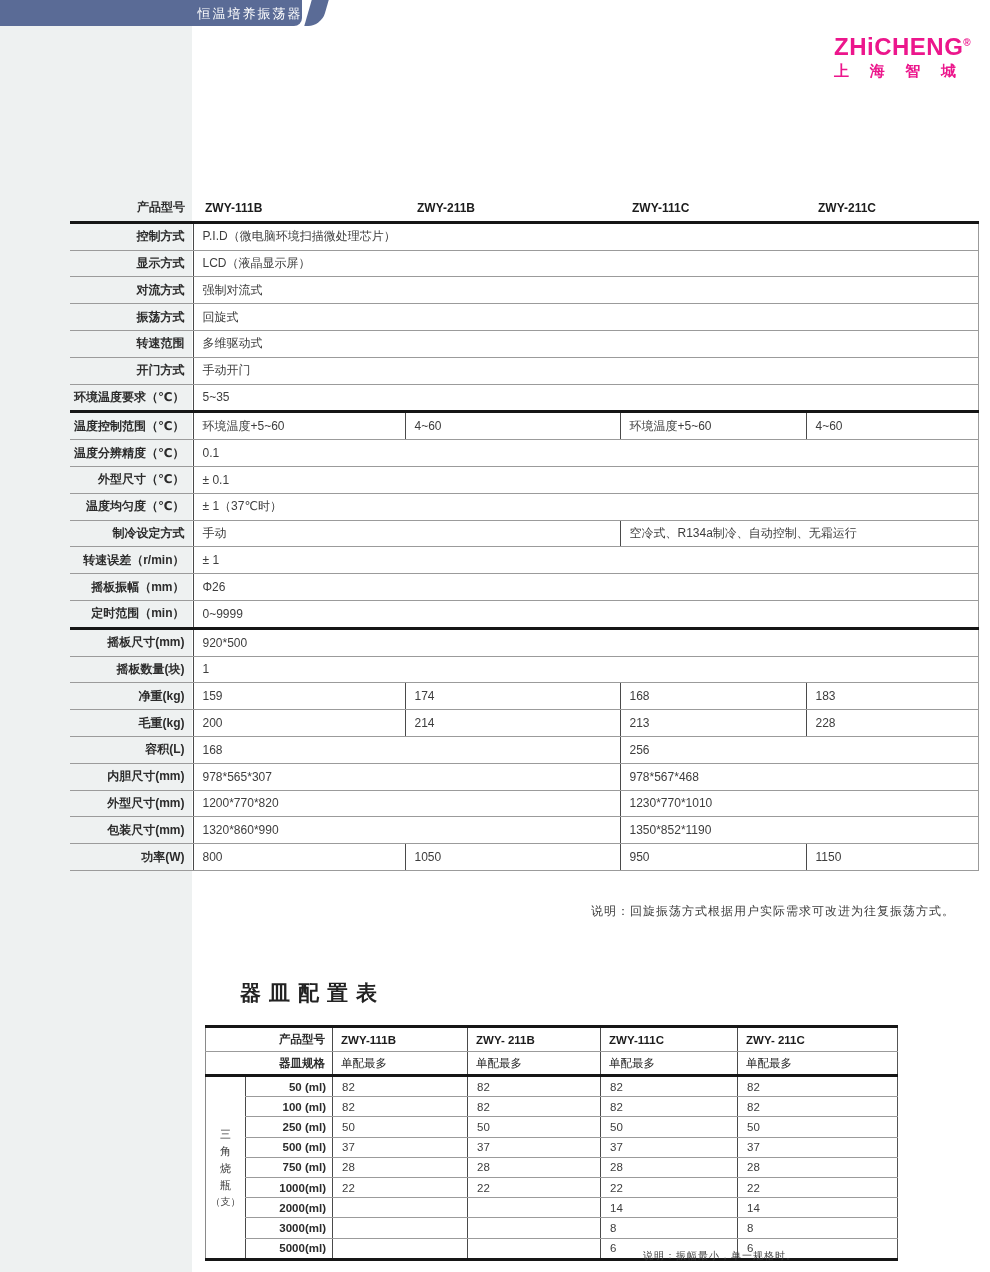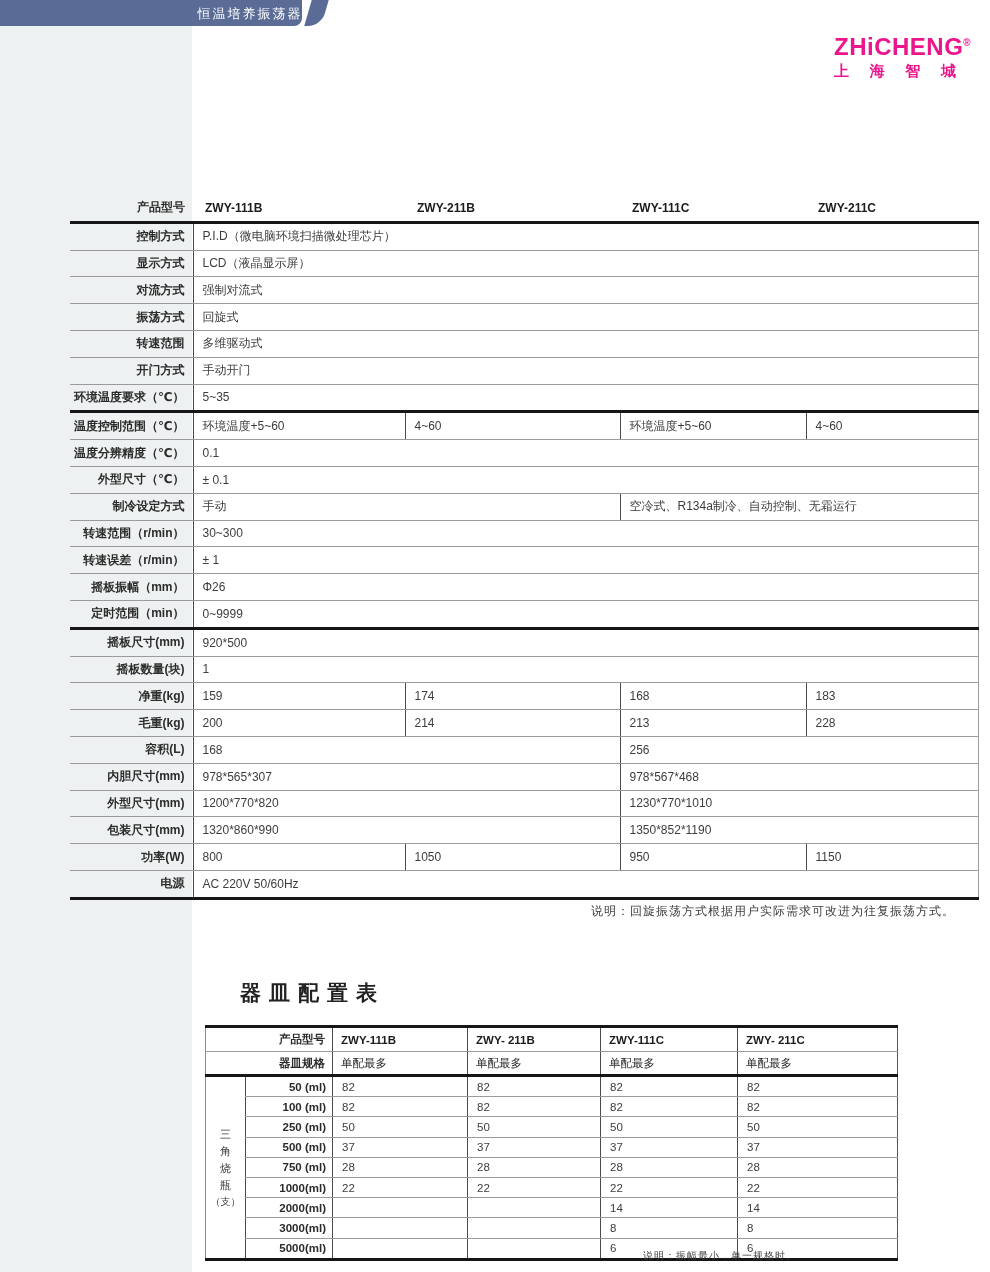--- a/index.html
+++ b/index.html
@@ -129,27 +129,27 @@
       </tr>
       <tr>
         <td class="lbl">温度分辨精度（℃）</td>
         <td class="val last" colspan="4">0.1</td>
       </tr>
       <tr>
         <td class="lbl">外型尺寸（℃）</td>
         <td class="val last" colspan="4">± 0.1</td>
       </tr>
       <tr>
+        <td class="lbl">温度均匀度（℃）</td>
+        <td class="val last" colspan="4">± 1（37℃时）</td>
+      </tr>
+      <tr>
         <td class="lbl">制冷设定方式</td>
         <td class="val" colspan="2">手动</td>
         <td class="val last" colspan="2">空冷式、R134a制冷、自动控制、无霜运行</td>
-      </tr>
-      <tr>
-        <td class="lbl">转速范围（r/min）</td>
-        <td class="val last" colspan="4">30~300</td>
       </tr>
       <tr>
         <td class="lbl">转速误差（r/min）</td>
         <td class="val last" colspan="4">± 1</td>
       </tr>
       <tr>
         <td class="lbl">摇板振幅（mm）</td>
         <td class="val last" colspan="4">Φ26</td>
       </tr>
       <tr class="thick">
@@ -197,24 +197,20 @@
         <td class="lbl">包装尺寸(mm)</td>
         <td class="val" colspan="2">1320*860*990</td>
         <td class="val last" colspan="2">1350*852*1190</td>
       </tr>
       <tr>
         <td class="lbl">功率(W)</td>
         <td class="val" colspan="1">800</td>
         <td class="val" colspan="1">1050</td>
         <td class="val" colspan="1">950</td>
         <td class="val last" colspan="1">1150</td>
-      </tr>
-      <tr class="thick">
-        <td class="lbl">电源</td>
-        <td class="val last" colspan="4">AC 220V  50/60Hz</td>
       </tr>
     </tbody>
 </table>
 
 <div class="note1">说明：回旋振荡方式根据用户实际需求可改进为往复振荡方式。</div>
 
 <div class="tbl2-title">器皿配置表</div>
 
 <table class="ves">
   <colgroup>

